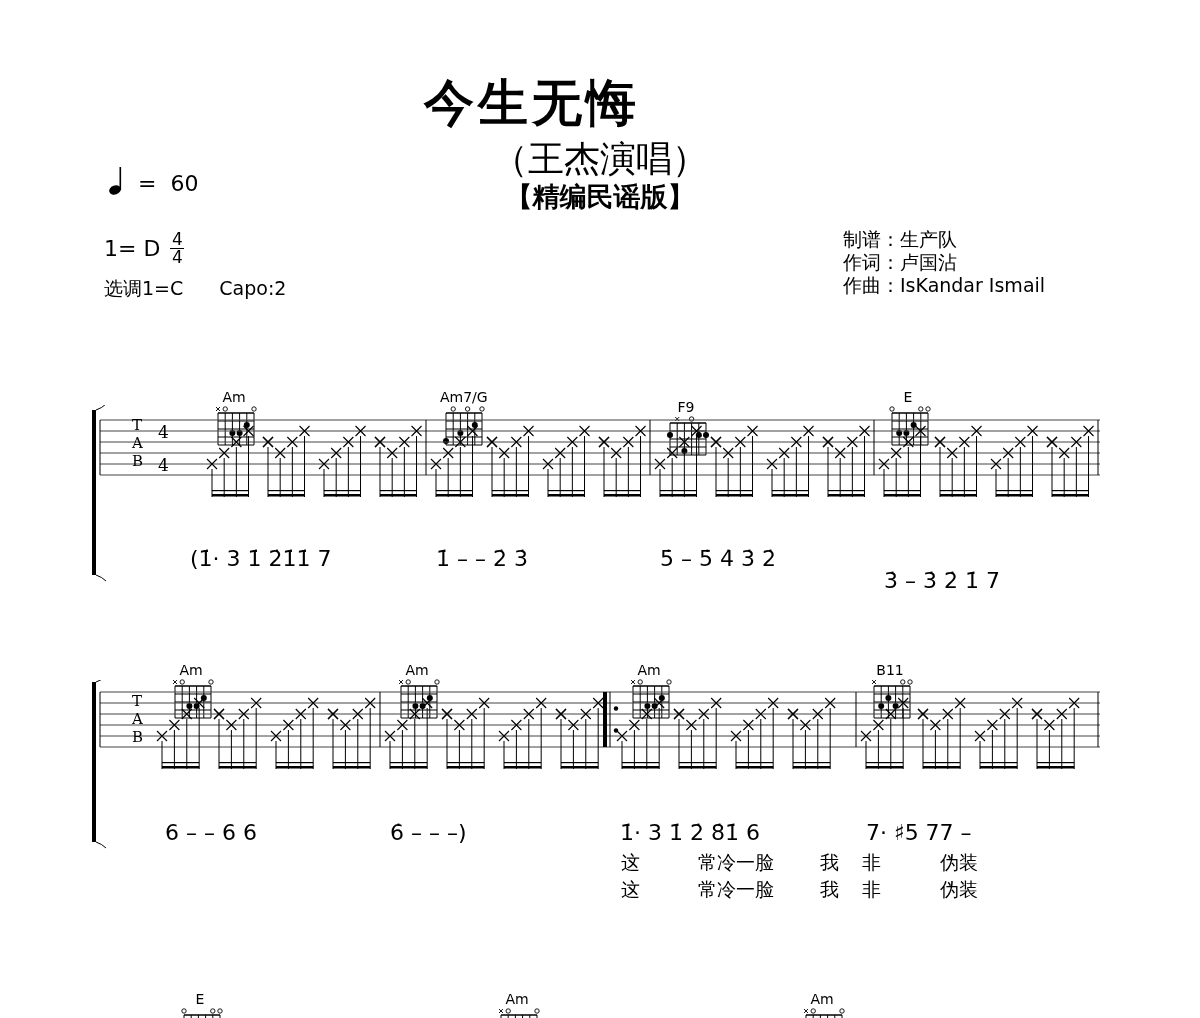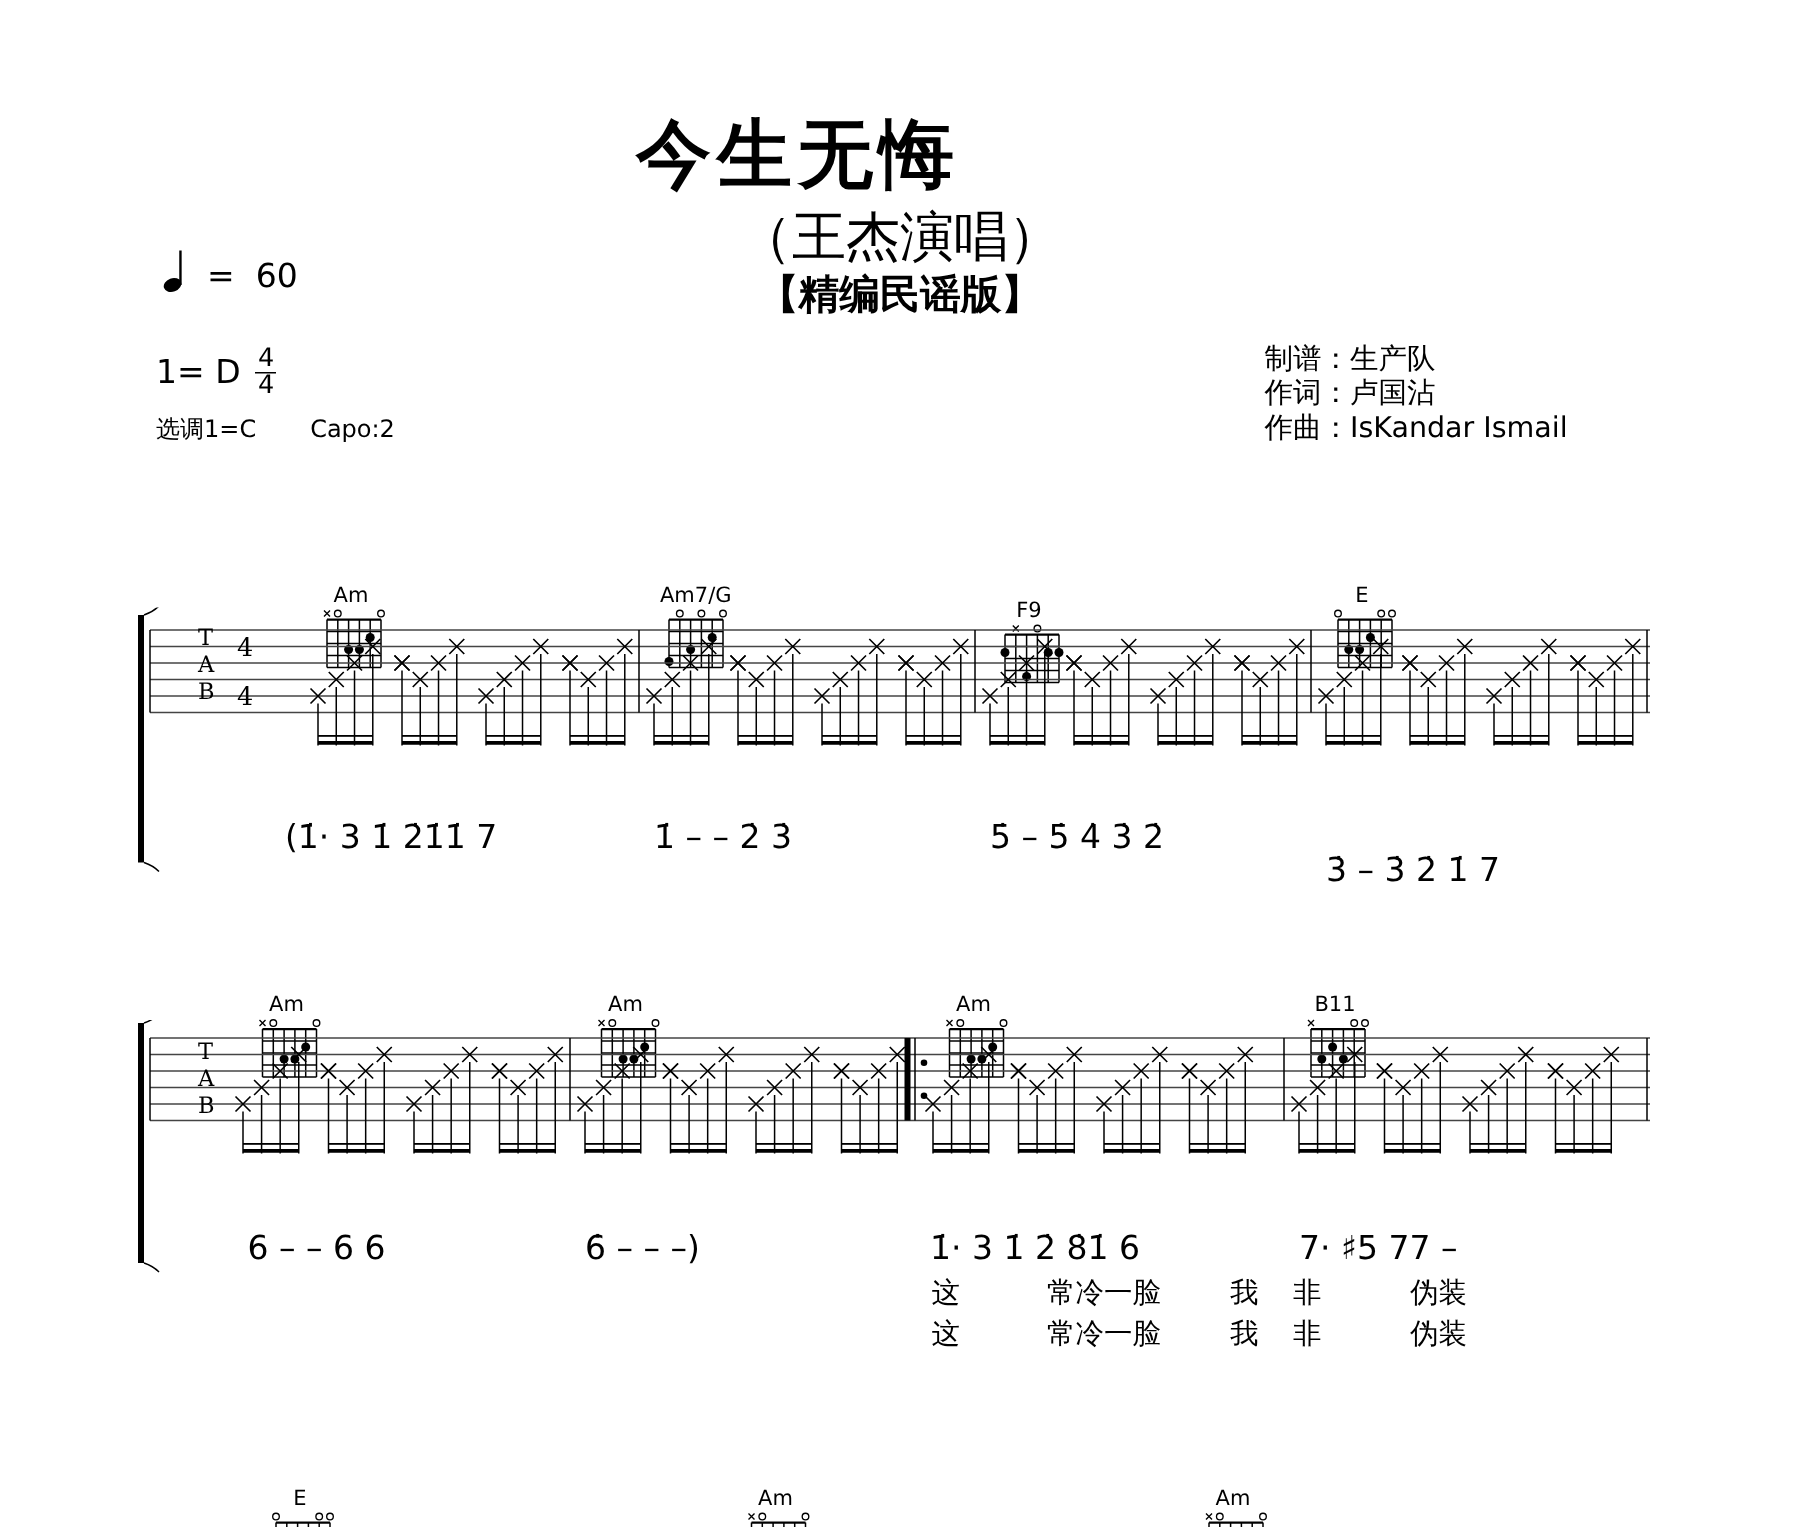--- a/index.html
+++ b/index.html
@@ -6,21 +6,21 @@
   body { width: 1200px; height: 1018px; position: relative; overflow: hidden;
          font-family: "DejaVu Sans", "Liberation Sans", sans-serif; color: #000; }
   .abs { position: absolute; }
   .title { left: 0; width: 1064px; top: 68px; text-align: center; font-size: 50px; font-weight: bold; letter-spacing: 4px; line-height: 70px; }
   .subtitle { left: 0; width: 1200px; top: 142px; text-align: center; font-size: 36px; line-height: 34px; }
   .edition { left: 0; width: 1200px; top: 180px; text-align: center; font-size: 27px; font-weight: bold; line-height: 34px; }
   .tempo { left: 108px; top: 166px; font-size: 22px; display: flex; align-items: center; gap: 14px; }
   .key { left: 104px; top: 232px; font-size: 22px; display: flex; align-items: center; }
   .timesig-frac { display: inline-flex; flex-direction: column; align-items: center; font-size: 17px; line-height: 15px; margin-left: 10px; }
   .timesig-frac .bar { width: 14px; height: 1px; background: #000; margin: 1px 0; }
-  .capo-line { left: 104px; top: 276px; font-size: 16px; }
+  .capo-line { left: 104px; top: 276px; font-size: 19px; }
   .capo-line span + span { margin-left: 36px; }
   .credits { left: 843px; top: 228px; font-size: 19px; line-height: 23px; }
   .chord { position: absolute; width: 44px; text-align: center; margin-top: 36px; }
   .chord-name { font-size: 14px; line-height: 16px; }
   .chord svg { display: block; margin: 0 auto; }
   .jianpu { position: absolute; font-size: 22px; line-height: 26px; white-space: nowrap; }
   .lyric { position: absolute; font-size: 19px; line-height: 22px; white-space: nowrap; }
 </style>
 </head>
 <body>

